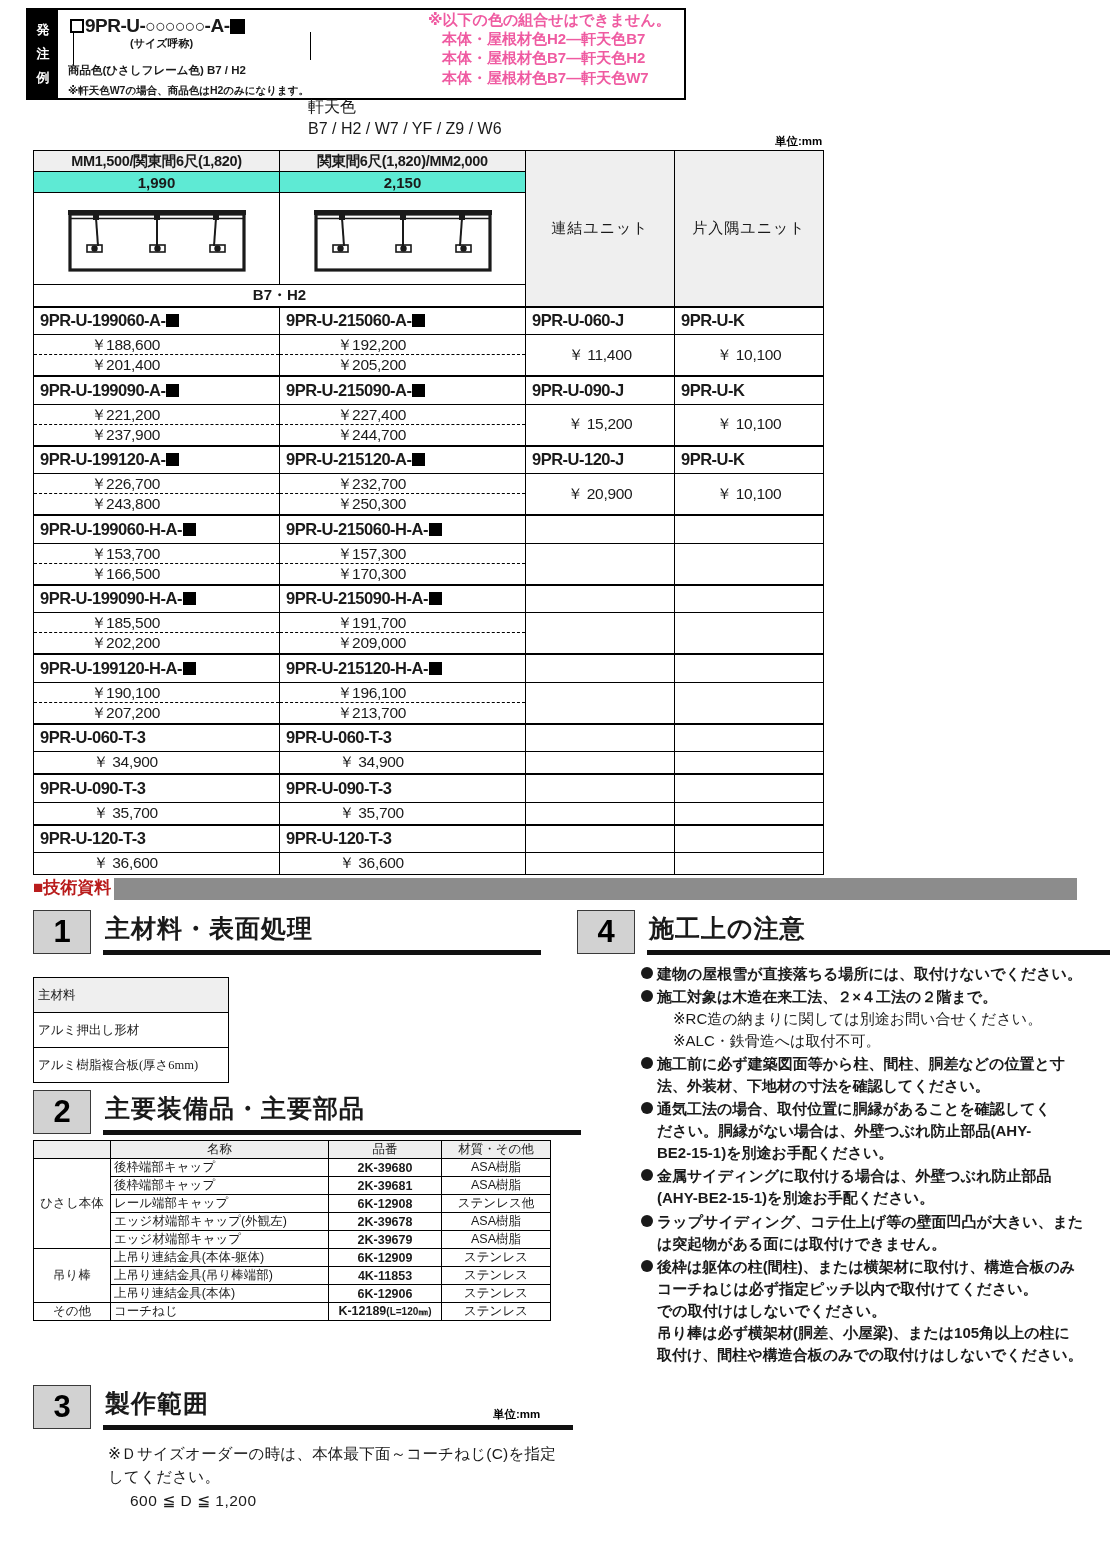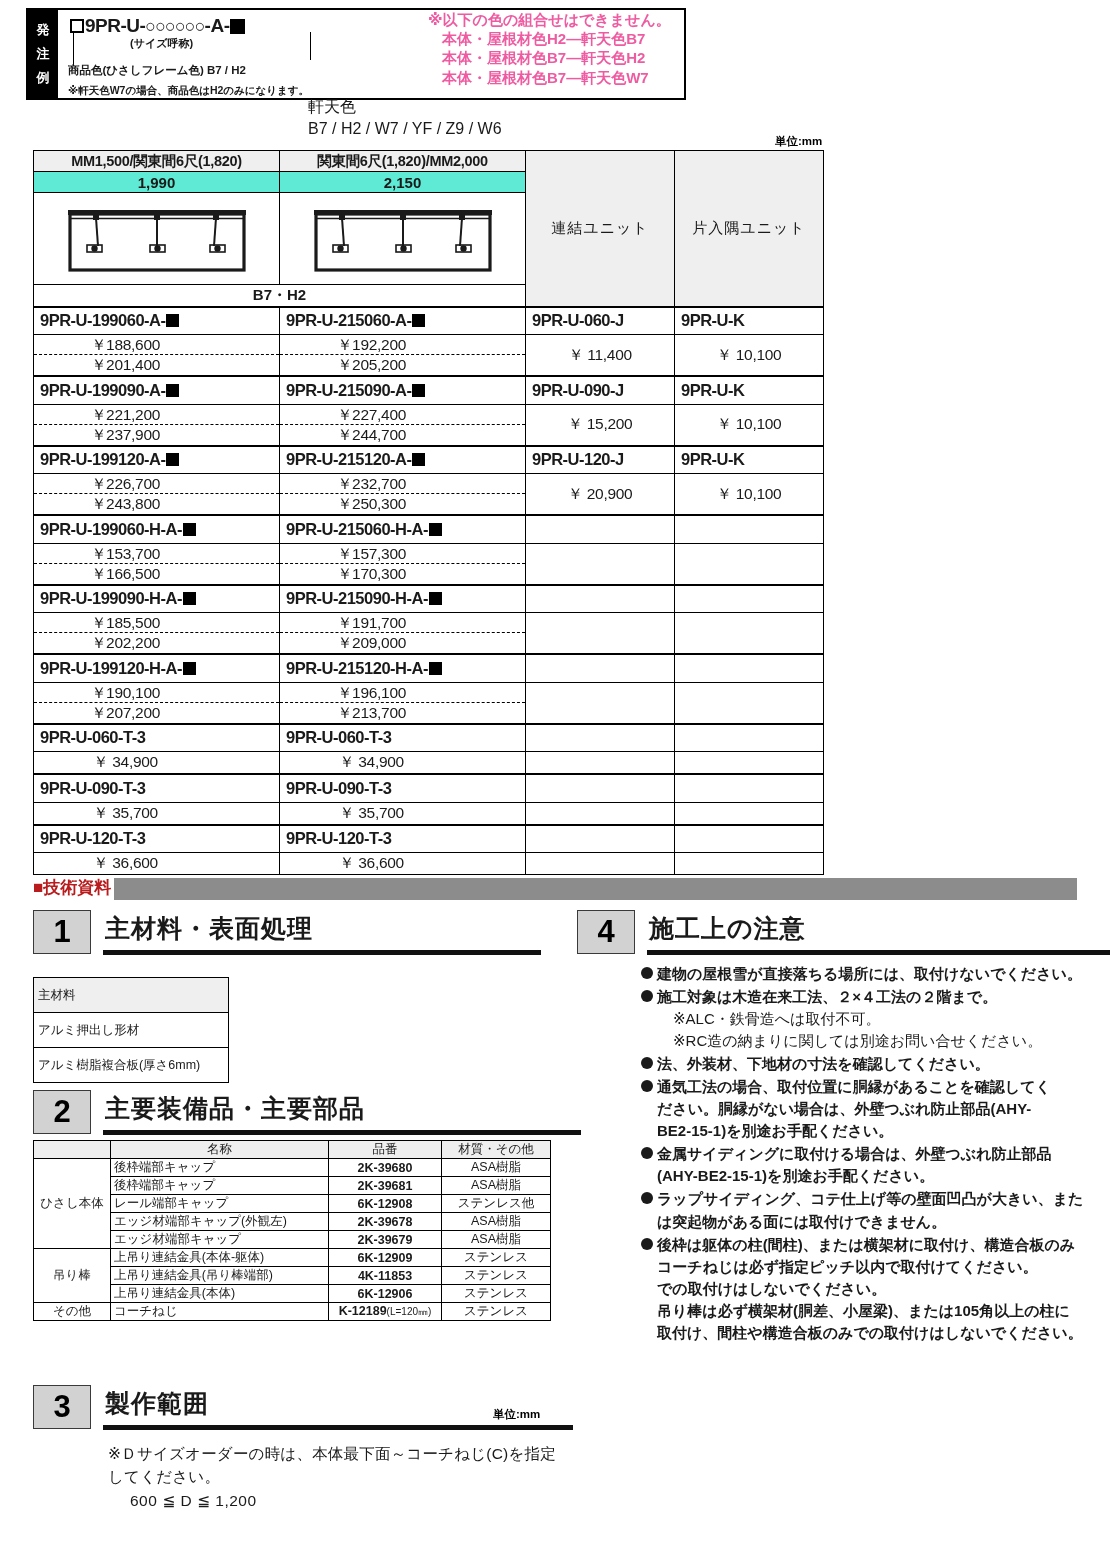--- a/index.html
+++ b/index.html
@@ -217,20 +217,21 @@
     width: 196px;
     border-collapse: collapse;
     table-layout: fixed;
   }
   #mat-table td {
     border: 1.5px solid #000;
     font-size: 12.5px;
     height: 35px;
     padding: 8px 4px;
     white-space: nowrap;
+    font-family: Liberation Serif, serif;
   }
   #mat-table td.mat-hd { background: #efefef; }
 
   
   #parts-table {
     position: absolute; left: 33px; top: 1140px;
     width: 517px;
     border-collapse: collapse;
     table-layout: fixed;
   }
@@ -246,21 +247,21 @@
   }
   #parts-table .grp {
     text-align: center;
   }
   #parts-table .pn { text-align: center; font-weight: bold; }
   #parts-table .mt { text-align: center; }
   .pc1 { width: 77px; }
   .pc2 { width: 218px; }
   .pc3 { width: 113px; }
   .pc4 { width: 109px; }
-  .pn-small { font-size: 10px; font-weight: normal; }
+  .pn-small { font-size: 10px; font-weight: bold; }
 
   
   #sec3-body {
     position: absolute; left: 108px; top: 1442px;
     width: 470px;
     font-size: 15.5px;
     line-height: 1.5;
     letter-spacing: 0.2px;
   }
   #sec3-body .dim { letter-spacing: 0.5px; }
@@ -674,26 +675,27 @@
 
 <div id="sec4-body">
   <div class="bullet-item">
     <span class="dot"></span>
     <span class="cont-line">建物の屋根雪が直接落ちる場所には、取付けないでください。</span>
   </div>
 
   <div class="bullet-item">
     <span class="dot"></span>
     <span class="cont-line">施工対象は木造在来工法、２×４工法の２階まで。</span>
+    <span class="sub-line">※RC造の納まりに関しては別途お問い合せください。</span>
     <span class="sub-line">※ALC・鉄骨造へは取付不可。</span>
-    <span class="sub-line">※RC造の納まりに関しては別途お問い合せください。</span>
   </div>
 
   <div class="bullet-item just">
     <span class="dot"></span>
+    <span class="cont-line">施工前に必ず建築図面等から柱、間柱、胴差などの位置と寸</span>
     <span class="cont-line">法、外装材、下地材の寸法を確認してください。</span>
   </div>
 
   <div class="bullet-item">
     <span class="dot"></span>
     <span class="cont-line">通気工法の場合、取付位置に胴縁があることを確認してく</span>
     <span class="cont-line">ださい。胴縁がない場合は、外壁つぶれ防止部品(AHY-</span>
     <span class="cont-line">BE2-15-1)を別途お手配ください。</span>
   </div>
 

